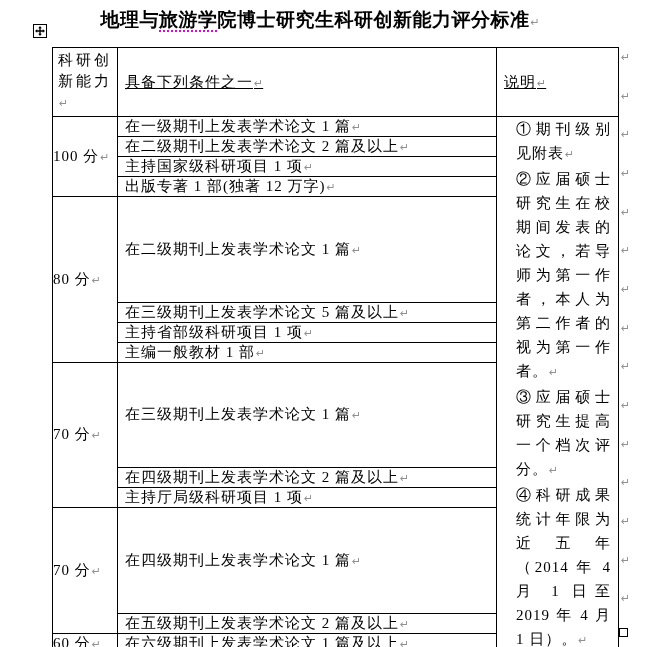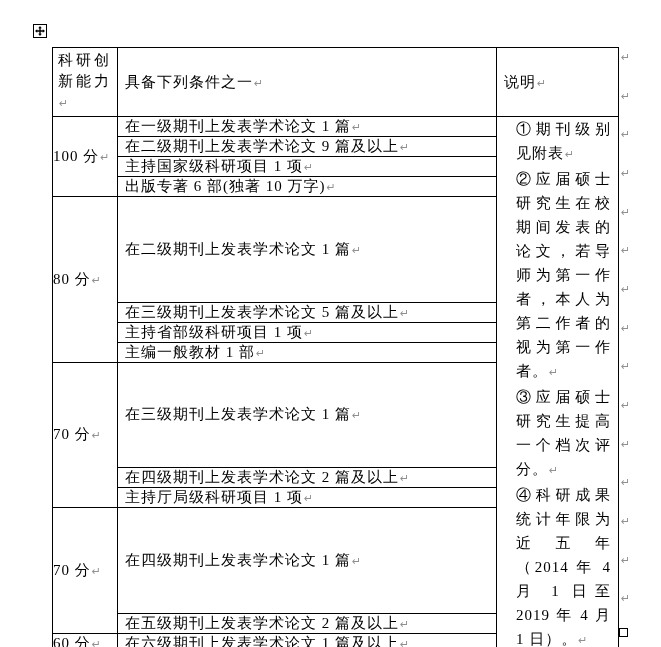--- a/index.html
+++ b/index.html
@@ -66,21 +66,21 @@
     vertical-align: middle;
     background: #fff;
     overflow: hidden;
   }
   tr.head-row { height: 41px; margin-top: 18px; }
   td.ability-head {
     padding: 2px 2px 2px 5px;
     letter-spacing: 3px;
     line-height: 21px;
   }
-  td.cond-head, td.notes-head { padding-left: 7px; letter-spacing: 1px; }
+  td.cond-head, td.notes-head { padding-left: 7px; letter-spacing: 1px; text-decoration: underline; }
   td.score-cell { text-align: left; letter-spacing: 1px; }
   td.item-cell { padding-left: 7px; letter-spacing: 1px; white-space: nowrap; }
   td.notes-cell {
     padding: 0 7px 0 19px;
     vertical-align: middle;
     letter-spacing: 1px;
   }
   .notes-cell p {
     text-align: justify;
     line-height: 24px;
@@ -113,20 +113,23 @@
     height: 9px;
     border: 1px solid #000;
     background: #fff;
   }
 </style>
 </head>
 <body>
 
 <div class="page">
 
+  <div class="doc-title">
+    <span>地理与</span><span class="squiggle">旅游学</span><span>院博士研究生科研创新能力评分标准</span><span class="pmark">↵</span>
+  </div>
 
   <div class="move-handle">
     <svg width="10" height="10" viewBox="0 0 10 10">
       <path d="M5 0 L6.8 2.2 H5.7 V4.3 H7.8 V3.2 L10 5 L7.8 6.8 V5.7 H5.7 V7.8 H6.8 L5 10 L3.2 7.8 H4.3 V5.7 H2.2 V6.8 L0 5 L2.2 3.2 V4.3 H4.3 V2.2 H3.2 Z" fill="#000000"></path>
     </svg>
   </div>
 
   <table class="score-table">
     <colgroup>
         <col style="width:65px">
@@ -155,27 +158,27 @@
         <span>在一级期刊上发表学术论文 1 篇</span><span class="pmark">↵</span>
       </td>
       <td class="notes-cell" rowspan="14">
         <p><span>①期刊级别见附表</span><span class="pmark">↵</span></p>
         <p><span>②应届硕士研究生在校期间发表的论文，若导师为第一作者，本人为第二作者的视为第一作者。</span><span class="pmark">↵</span></p>
         <p><span>③应届硕士研究生提高一个档次评分。</span><span class="pmark">↵</span></p>
         <p><span>④科研成果统计年限为近五年（2014 年 4 月 1 日至 2019 年 4 月 1 日）。</span><span class="pmark">↵</span></p>
       </td>
     </tr>
     <tr>
-      <td class="item-cell"><span>在二级期刊上发表学术论文 9 篇及以上</span><span class="pmark">↵</span></td>
+      <td class="item-cell"><span>在二级期刊上发表学术论文 2 篇及以上</span><span class="pmark">↵</span></td>
     </tr>
     <tr>
       <td class="item-cell"><span>主持国家级科研项目 1 项</span><span class="pmark">↵</span></td>
     </tr>
     <tr>
-      <td class="item-cell"><span>出版专著 6 部(独著 10 万字)</span><span class="pmark">↵</span></td>
+      <td class="item-cell"><span>出版专著 1 部(独著 12 万字)</span><span class="pmark">↵</span></td>
     </tr>
 
     <tr>
       <td class="score-cell" rowspan="4">
         <span>80 分</span><span class="pmark">↵</span>
       </td>
       <td class="item-cell"><span>在二级期刊上发表学术论文 1 篇</span><span class="pmark">↵</span></td>
     </tr>
     <tr>
       <td class="item-cell"><span>在三级期刊上发表学术论文 5 篇及以上</span><span class="pmark">↵</span></td>

